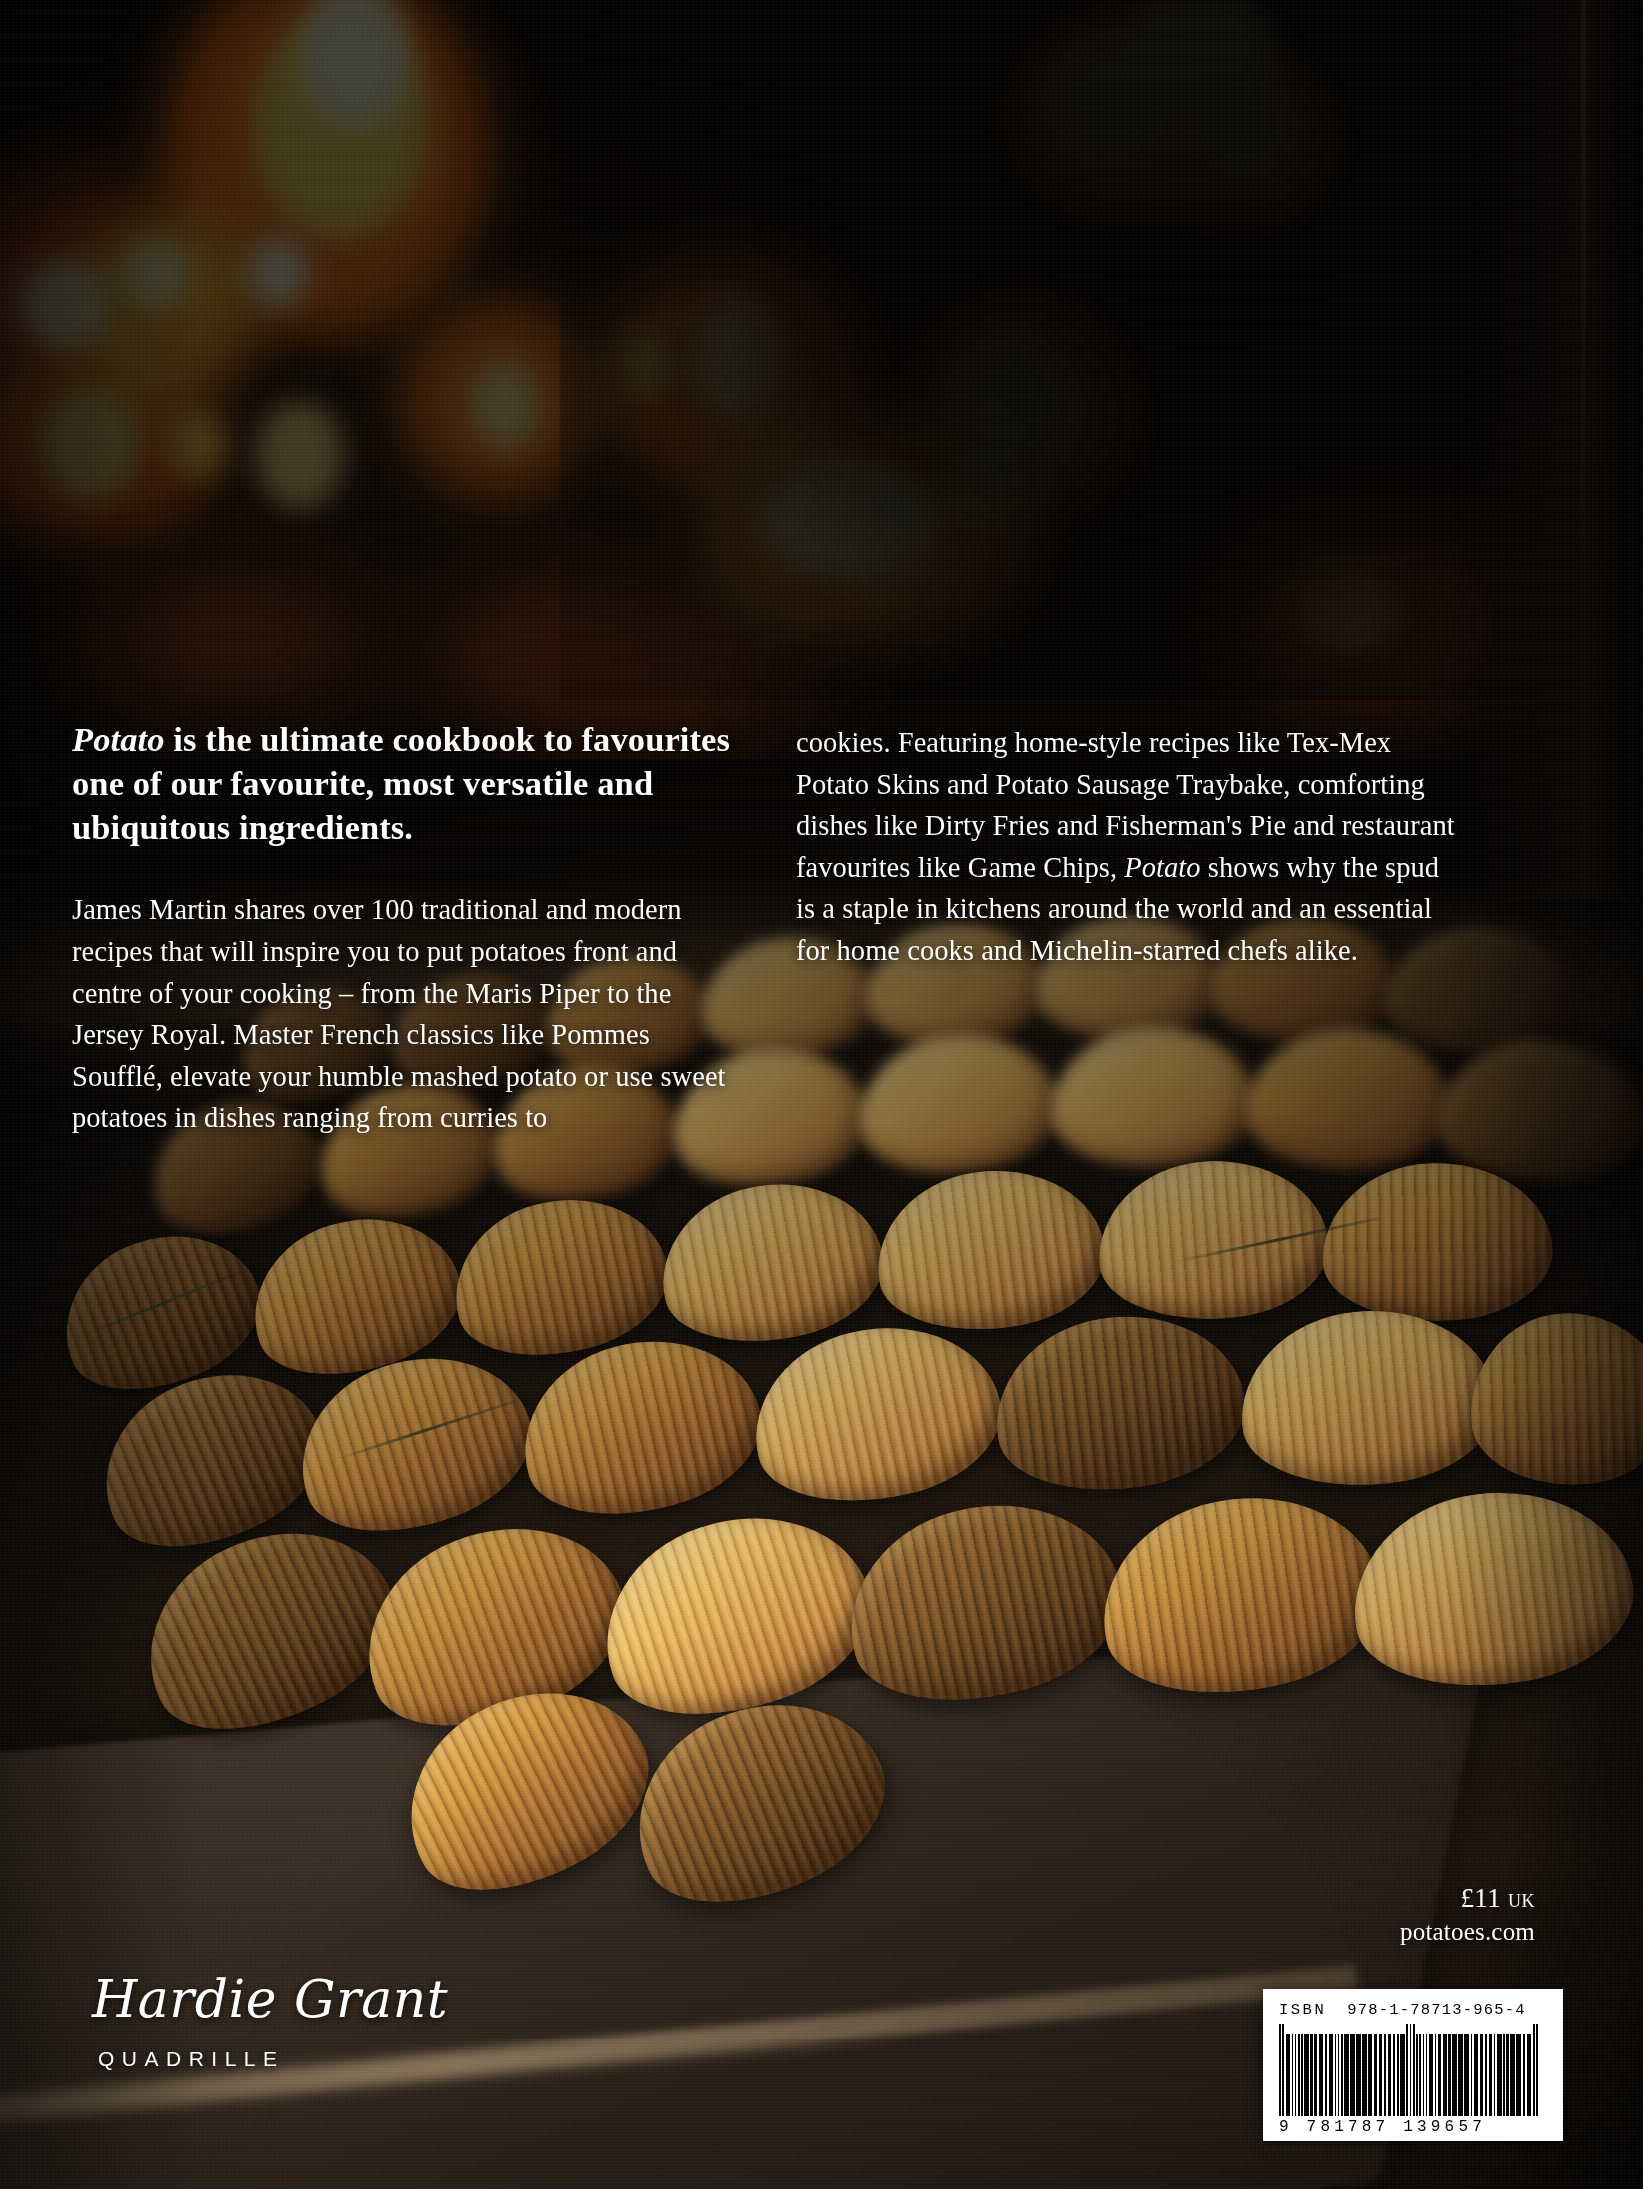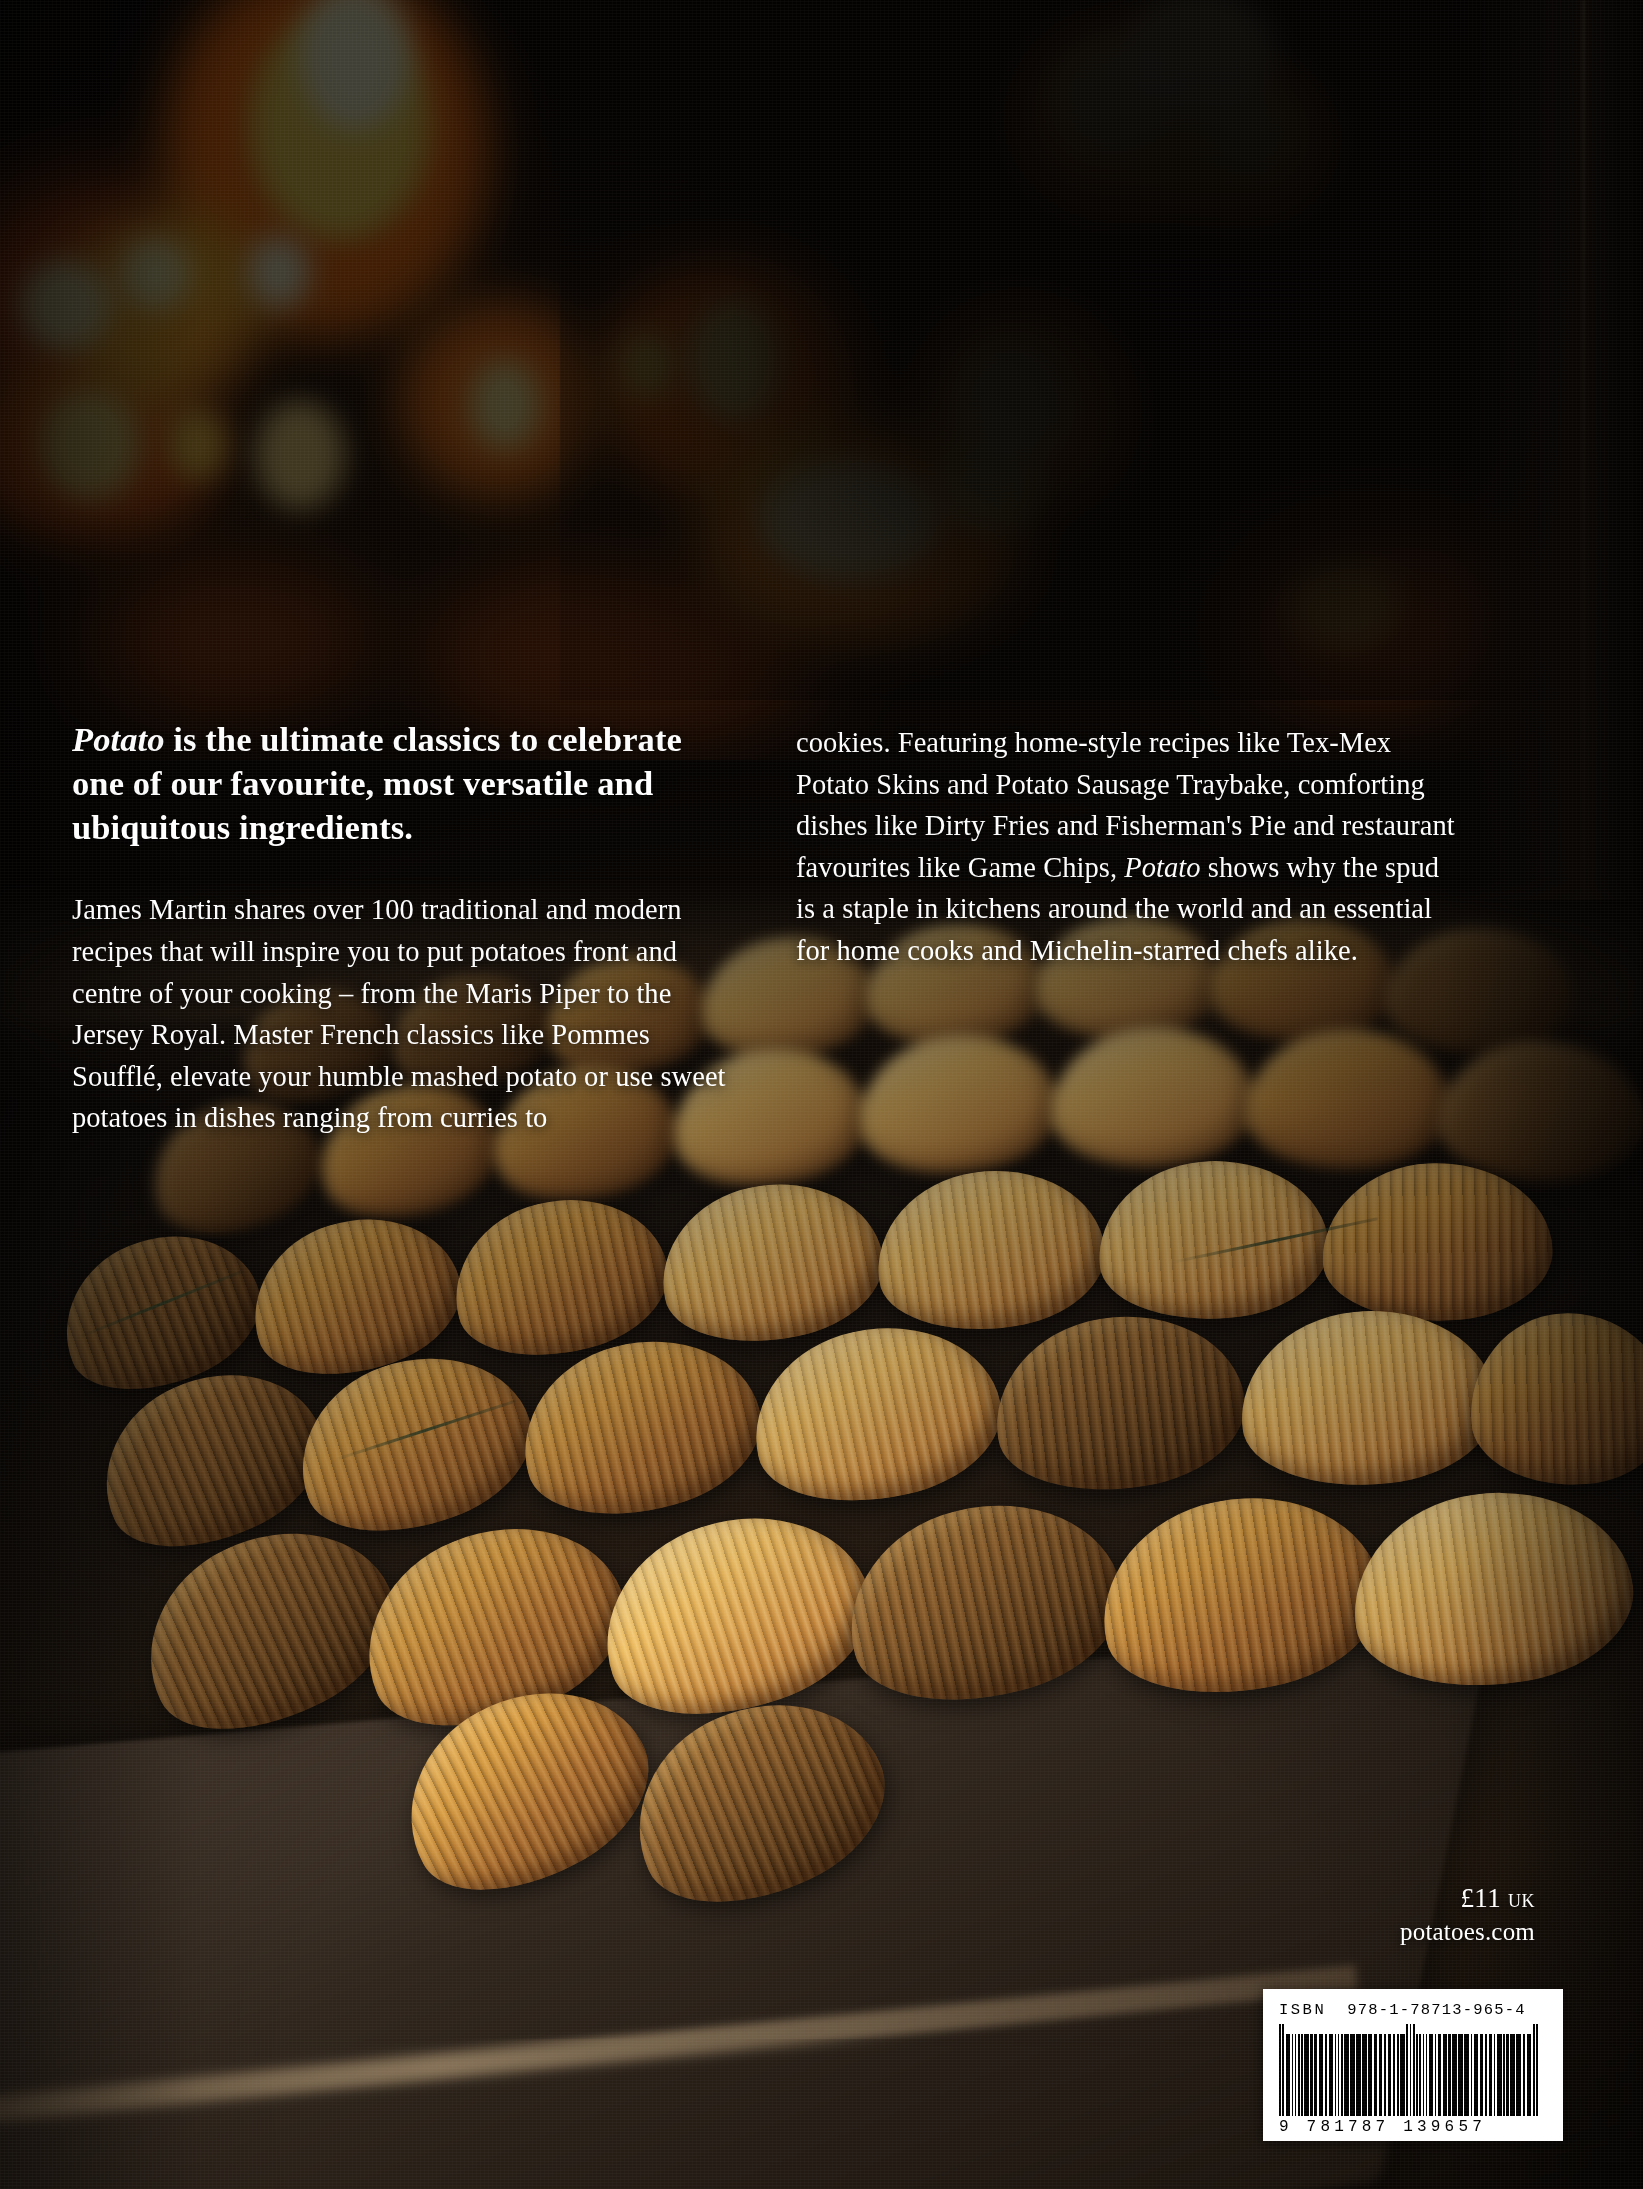--- a/index.html
+++ b/index.html
@@ -439,28 +439,32 @@
     <div class="potato" style="left:400px; top:790px; width:250px; height:180px; transform:rotate(-28deg);"></div>
     <div class="potato dark" style="left:630px; top:800px; width:255px; height:185px; transform:rotate(-24deg);"></div>
 
     <div class="blurband-near"></div>
   </div>
 
   <div class="bottom-vignette"></div>
 
   <div class="blurb">
     <div class="col left">
-      <p class="headline"><span class="title-italic">Potato</span><span> is the ultimate classics to celebrate one of our favourite, most versatile and ubiquitous ingredients.</span></p>
+      <p class="headline"><span class="title-italic">Potato</span><span> is the ultimate cookbook to favourites one of our favourite, most versatile and ubiquitous ingredients.</span></p>
       <p class="body-para">James Martin shares over 100 traditional and modern recipes that will inspire you to put potatoes front and centre of your cooking – from the Maris Piper to the Jersey Royal. Master French classics like Pommes Soufflé, elevate your humble mashed potato or use sweet potatoes in dishes ranging from curries to</p>
     </div>
     <div class="col right">
       <p class="body-para"><span>cookies. Featuring home-style recipes like Tex-Mex Potato Skins and Potato Sausage Traybake, comforting dishes like Dirty Fries and Fisherman's Pie and restaurant favourites like Game Chips, </span><span class="it">Potato</span><span> shows why the spud is a staple in kitchens around the world and an essential for home cooks and Michelin-starred chefs alike.</span></p>
     </div>
   </div>
 
+  <div class="publisher">
+    <div class="publisher-name">Hardie Grant</div>
+    <div class="publisher-imprint">QUADRILLE</div>
+  </div>
 
   <div class="price-block">
     <div class="price"><span>£11</span> <span class="uk">UK</span></div>
     <div class="website">potatoes.com</div>
   </div>
 
   <div class="barcode-box">
     <div class="isbn-line"><span class="lab">ISBN</span>&nbsp;&nbsp;<span>978-1-78713-965-4</span></div>
     <div class="bars" id="bars">
         <div class="bar" style="width: 1.8px; height: 92px;"></div>

